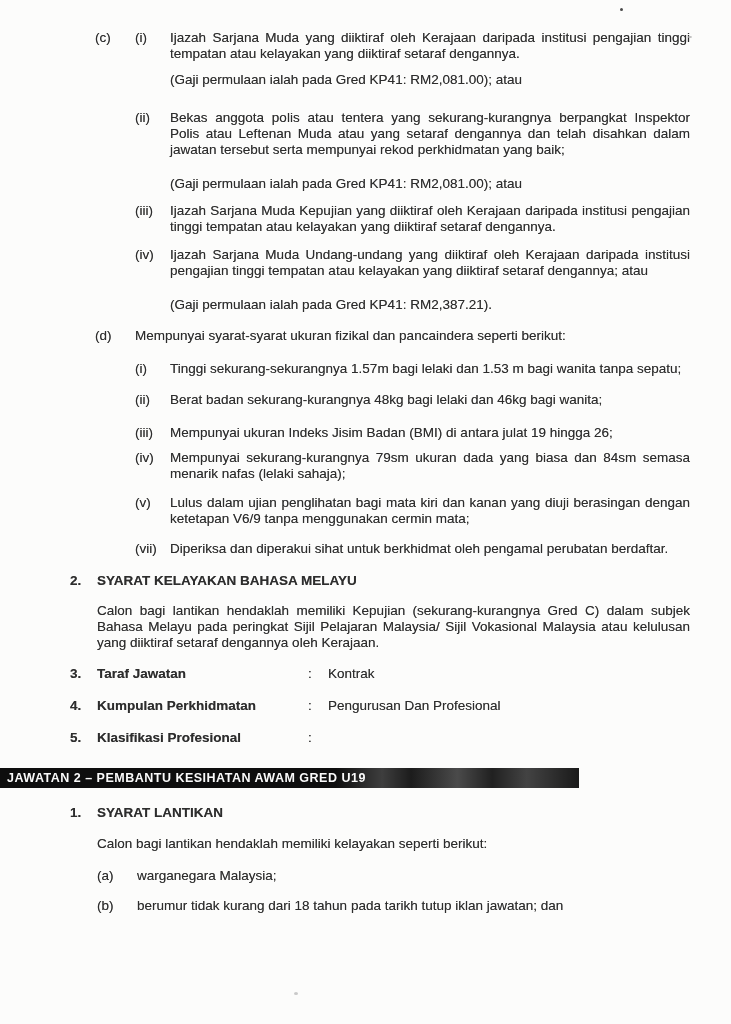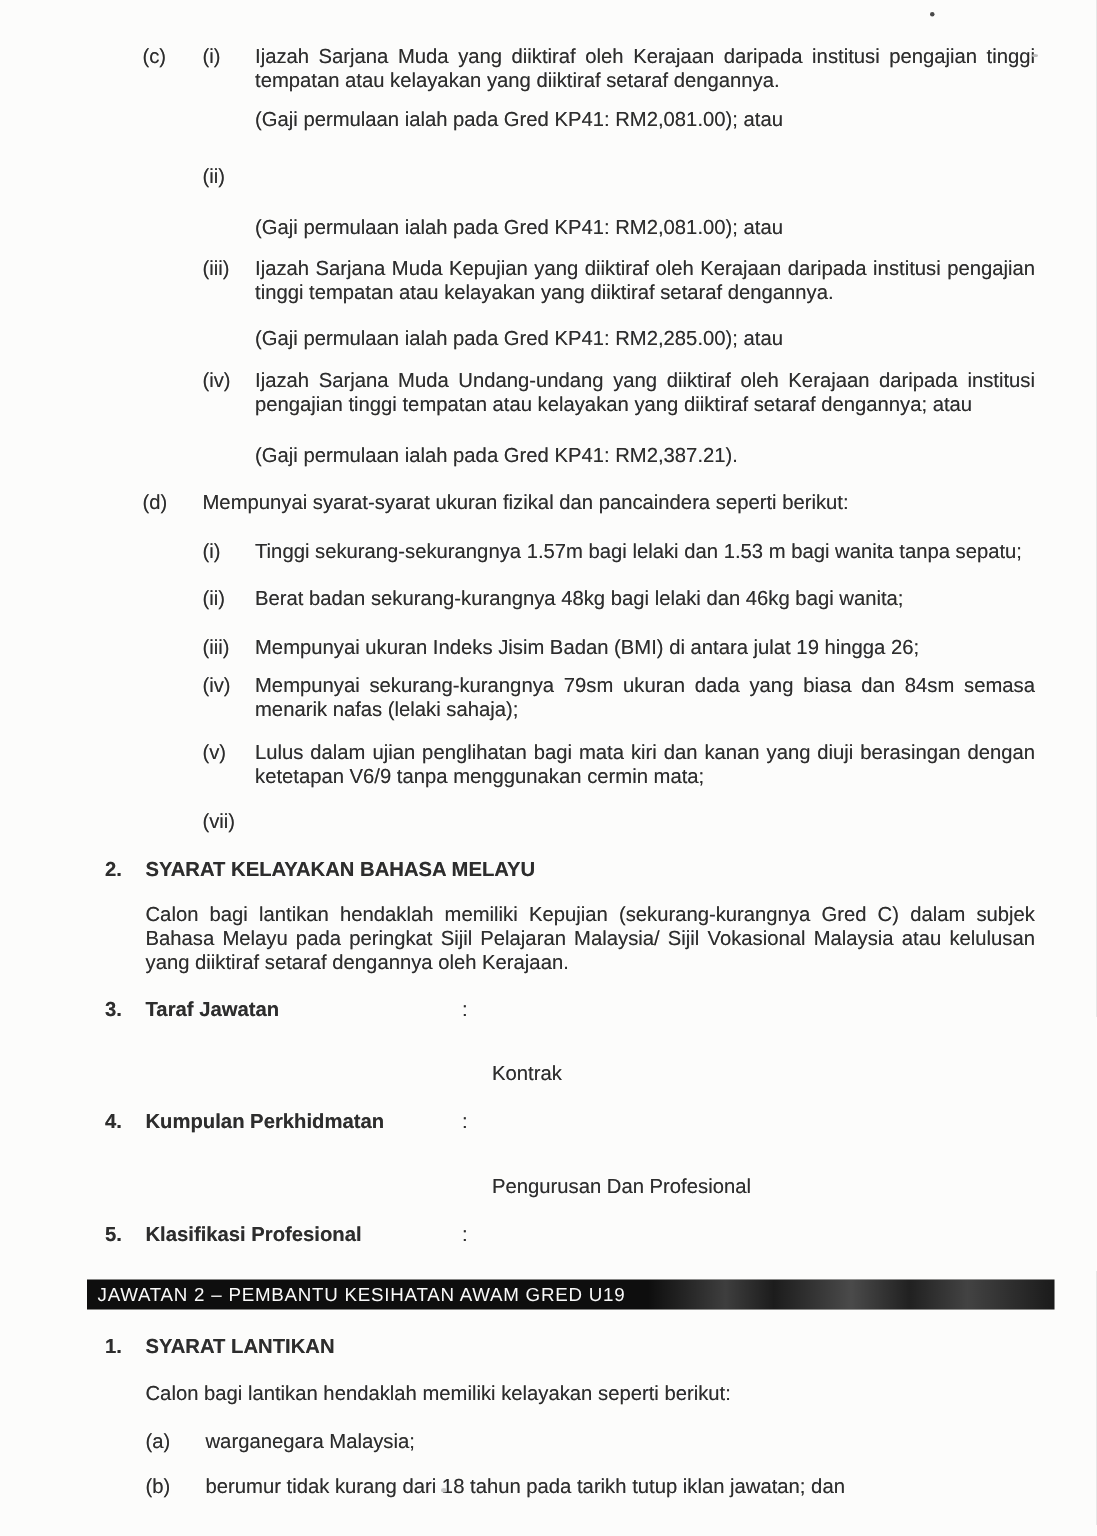--- a/index.html
+++ b/index.html
@@ -29,39 +29,39 @@
   .d-row{margin-left:135px;}
   
   .sec-head{margin-left:70px;font-weight:700;}
   .sec-num{flex:none;width:27px;}
   .sec-para{margin-left:97px;width:593px;text-align:justify;}
   
   .info-row{margin-left:70px;}
   .info-num{flex:none;width:27px;font-weight:700;}
   .info-label{flex:none;width:211px;font-weight:700;}
   .info-colon{flex:none;width:20px;}
-  .info-value{flex:1;margin-top:43px;}
+  .info-value{flex:1;}
   
   .ab-row{margin-left:97px;}
   .ab-num{flex:none;width:40px;}
   
   .banner{
-    margin-top:22px;margin-left:58px;
-    width:645px;height:20px;box-sizing:border-box;
+    margin-top:22px;
+    width:579px;height:20px;box-sizing:border-box;
     background-color:#0e0e0e;
     background-image:linear-gradient(90deg,
       rgba(255,255,255,0) 58%,
       rgba(255,255,255,.20) 66%,
       rgba(255,255,255,.06) 71%,
       rgba(255,255,255,.25) 79%,
       rgba(255,255,255,.08) 85%,
       rgba(255,255,255,.22) 91%,
       rgba(255,255,255,.05) 100%);
     color:#fafafa;
-    font-weight:400;font-size:12.5px;letter-spacing:.5px;
+    font-weight:700;font-size:12.5px;letter-spacing:.5px;
     line-height:20px;padding-left:7px;white-space:nowrap;
     text-shadow:none;
   }
   .speck{position:absolute;border-radius:50%;}
   .s1{left:620px;top:8px;width:3px;height:3px;background:#4a4a4a;}
   .s2{left:688px;top:36px;width:4px;height:2px;background:#bdbdbd;}
   .s3{left:294px;top:992px;width:4px;height:3px;background:#c9c9c9;}
 </style>
 </head>
 <body>
@@ -75,29 +75,29 @@
   <div class="row c-row" style="margin-top:30px">
     <span class="col-c">(c)</span>
     <span class="col-num">(i)</span>
     <p class="col-text">Ijazah Sarjana Muda yang diiktiraf oleh Kerajaan daripada institusi pengajian tinggi tempatan atau kelayakan yang diiktiraf setaraf dengannya.</p>
   </div>
   <p class="gaji" style="margin-top:10px">(Gaji permulaan ialah pada Gred KP41: RM2,081.00); atau</p>
 
   <div class="row c-row" style="margin-top:22px">
     <span class="col-c"></span>
     <span class="col-num">(ii)</span>
+    <p class="col-text">Bekas anggota polis atau tentera yang sekurang-kurangnya berpangkat Inspektor Polis atau Leftenan Muda atau yang setaraf dengannya dan telah disahkan dalam jawatan tersebut serta mempunyai rekod perkhidmatan yang baik;</p>
   </div>
   <p class="gaji" style="margin-top:18px">(Gaji permulaan ialah pada Gred KP41: RM2,081.00); atau</p>
 
   <div class="row c-row" style="margin-top:11px">
     <span class="col-c"></span>
     <span class="col-num">(iii)</span>
     <p class="col-text">Ijazah Sarjana Muda Kepujian yang diiktiraf oleh Kerajaan daripada institusi pengajian tinggi tempatan atau kelayakan yang diiktiraf setaraf dengannya.</p>
   </div>
-  <p class="gaji" style="margin-top:15px">(Gaji permulaan ialah pada Gred KP41: RM2,285.00); atau</p>
 
   <div class="row c-row" style="margin-top:12px">
     <span class="col-c"></span>
     <span class="col-num">(iv)</span>
     <p class="col-text">Ijazah Sarjana Muda Undang-undang yang diiktiraf oleh Kerajaan daripada institusi pengajian tinggi tempatan atau kelayakan yang diiktiraf setaraf dengannya; atau</p>
   </div>
   <p class="gaji" style="margin-top:18px">(Gaji permulaan ialah pada Gred KP41: RM2,387.21).</p>
 
   <div class="row c-row" style="margin-top:15px">
     <span class="col-c">(d)</span>
@@ -119,20 +119,21 @@
   <div class="row d-row" style="margin-top:9px">
     <span class="col-num">(iv)</span>
     <p class="col-text">Mempunyai sekurang-kurangnya 79sm ukuran dada yang biasa dan 84sm semasa menarik nafas (lelaki sahaja);</p>
   </div>
   <div class="row d-row" style="margin-top:13px">
     <span class="col-num">(v)</span>
     <p class="col-text">Lulus dalam ujian penglihatan bagi mata kiri dan kanan yang diuji berasingan dengan ketetapan V6/9 tanpa menggunakan cermin mata;</p>
   </div>
   <div class="row d-row" style="margin-top:14px">
     <span class="col-num">(vii)</span>
+    <p class="col-text">Diperiksa dan diperakui sihat untuk berkhidmat oleh pengamal perubatan berdaftar.</p>
   </div>
 
   <div class="row sec-head" style="margin-top:16px">
     <span class="sec-num">2.</span>
     <span>SYARAT KELAYAKAN BAHASA MELAYU</span>
   </div>
   <p class="sec-para" style="margin-top:14px">Calon bagi lantikan hendaklah memiliki Kepujian (sekurang-kurangnya Gred C) dalam subjek Bahasa Melayu pada peringkat Sijil Pelajaran Malaysia/ Sijil Vokasional Malaysia atau kelulusan yang diiktiraf setaraf dengannya oleh Kerajaan.</p>
 
   <div class="row info-row" style="margin-top:15px">
     <span class="info-num">3.</span>

